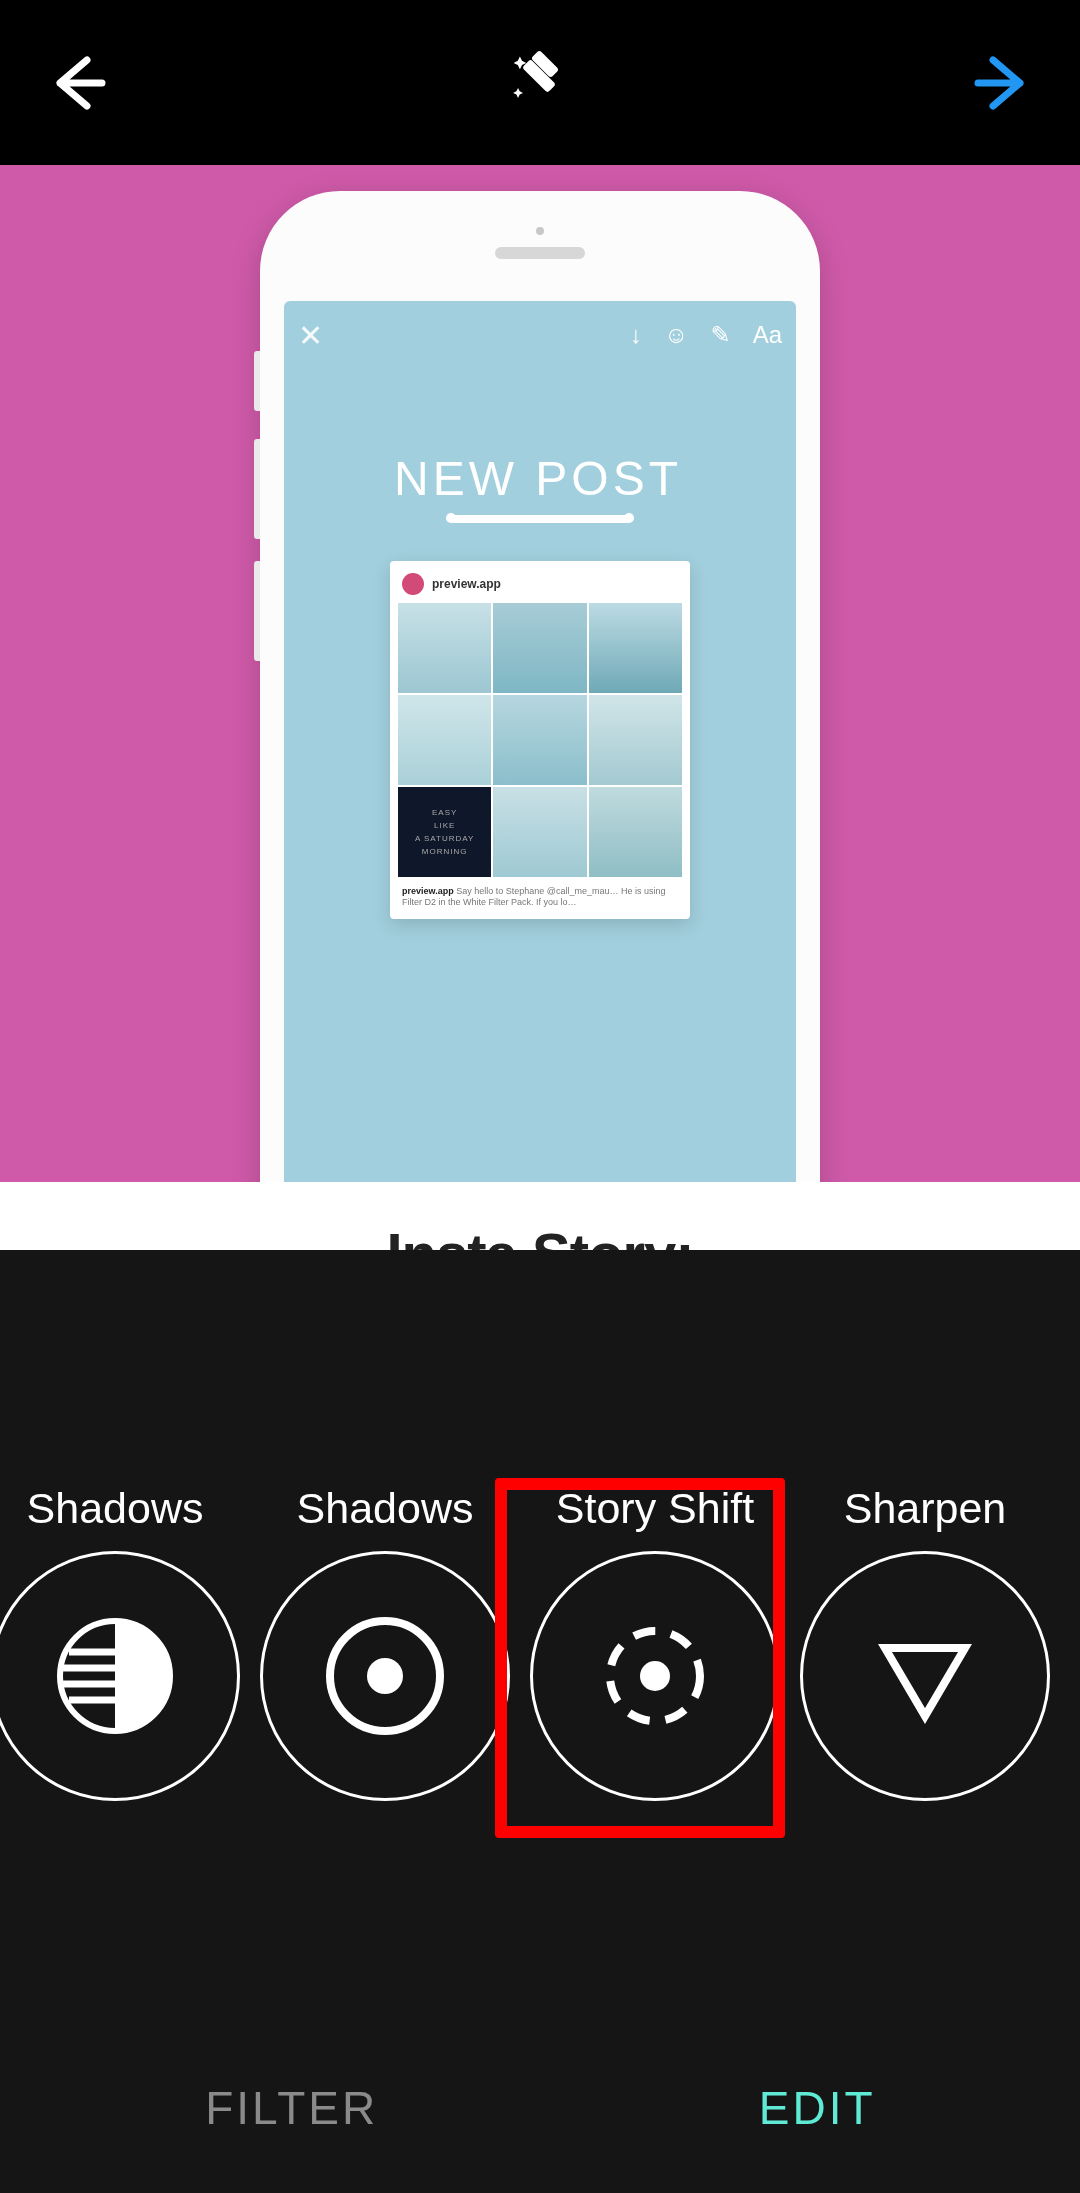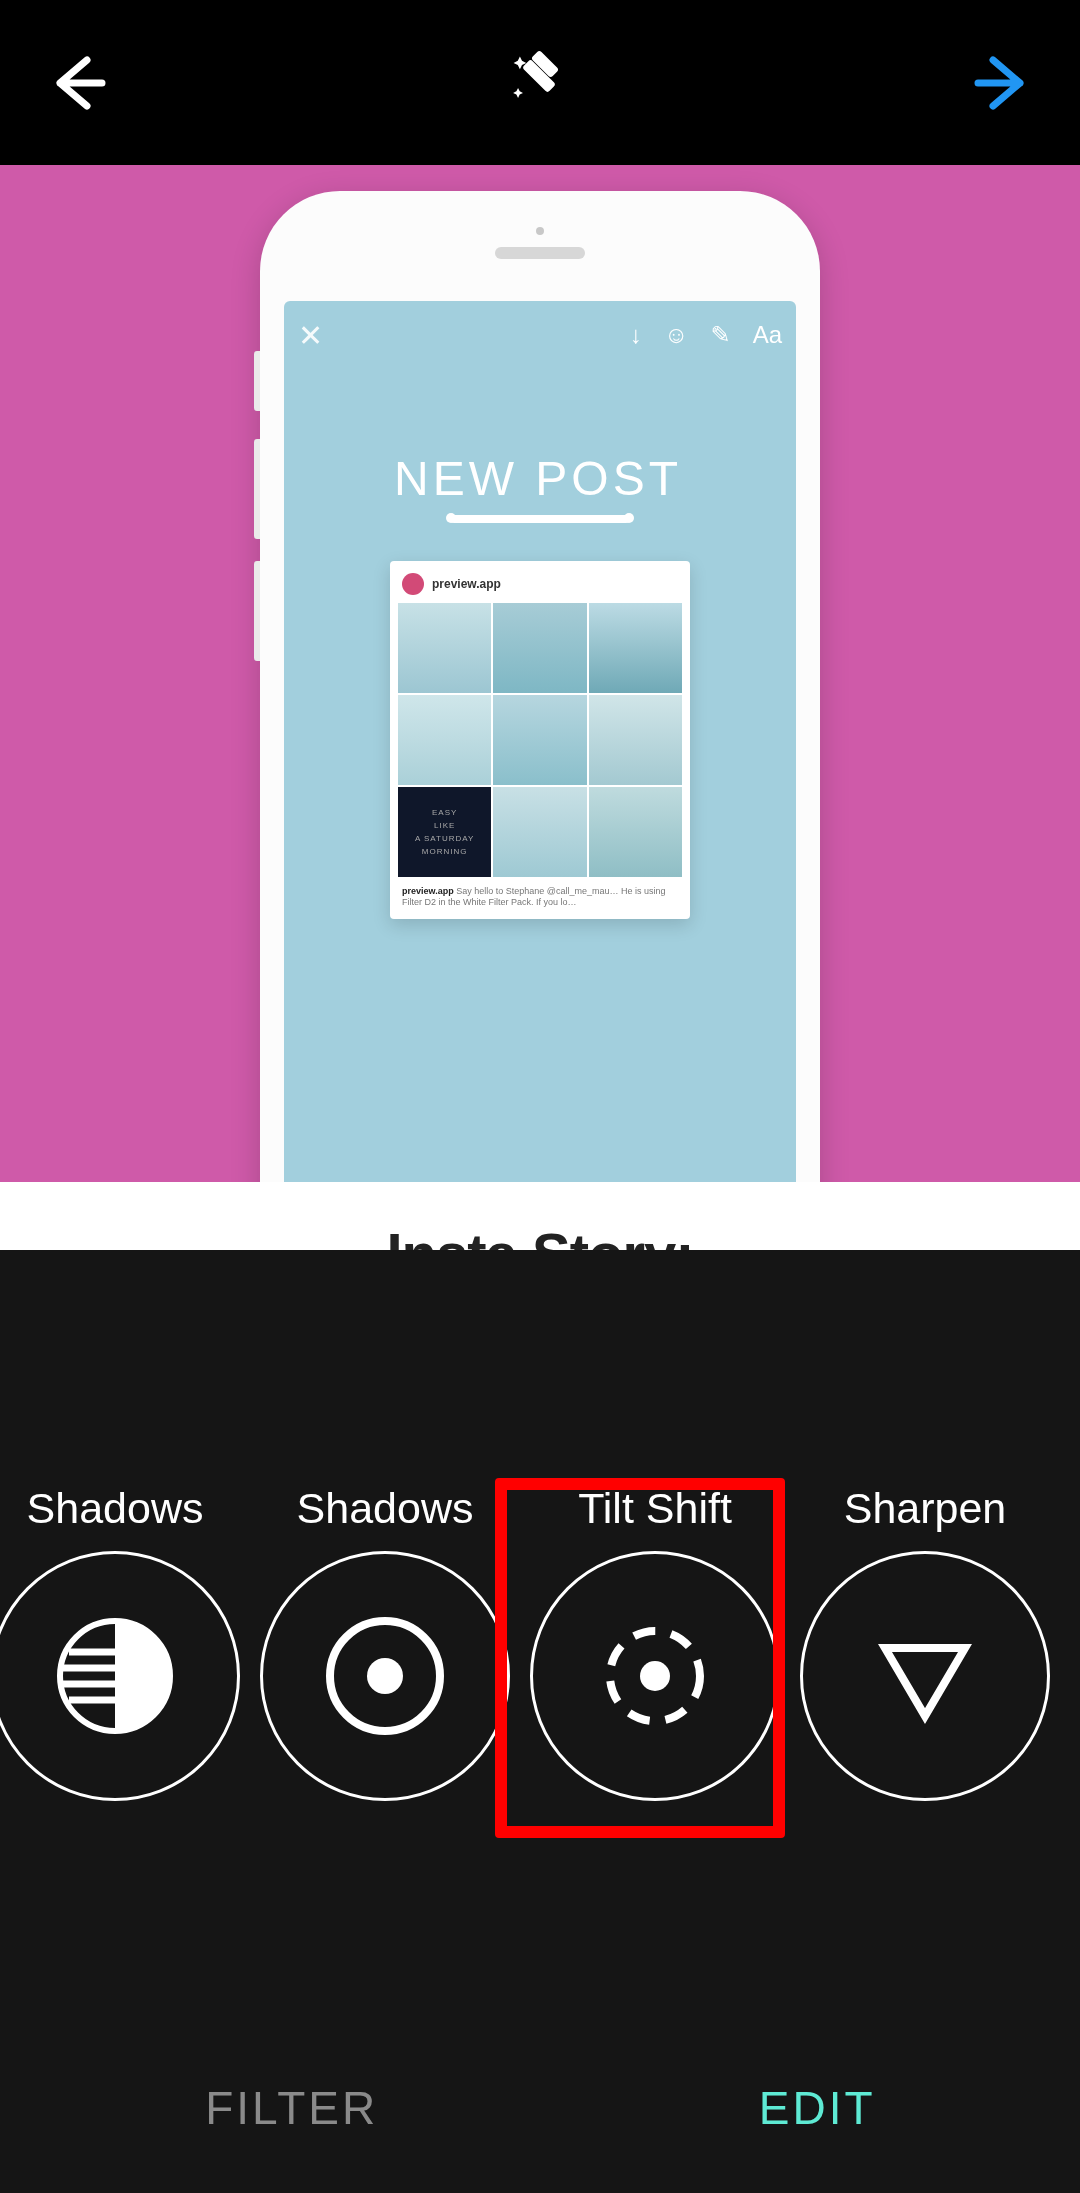--- a/index.html
+++ b/index.html
@@ -351,21 +351,21 @@
       <div class="tool-label">Shadows</div>
       <div class="tool-circle">
         <svg width="140" height="140" viewBox="0 0 140 140">
           <circle cx="70" cy="70" r="55" fill="none" stroke="#fff" stroke-width="8"></circle>
           <circle cx="70" cy="70" r="18" fill="#fff"></circle>
         </svg>
       </div>
     </div>
 
     <div class="tool">
-      <div class="tool-label">Tilt Shift</div>
+      <div class="tool-label">Story Shift</div>
       <div class="tool-circle">
         <svg width="140" height="140" viewBox="0 0 140 140">
           <circle cx="70" cy="70" r="45" fill="none" stroke="#fff" stroke-width="8" stroke-dasharray="22 16"></circle>
           <circle cx="70" cy="70" r="15" fill="#fff"></circle>
         </svg>
       </div>
     </div>
 
     <div class="tool">
       <div class="tool-label">Sharpen</div>

